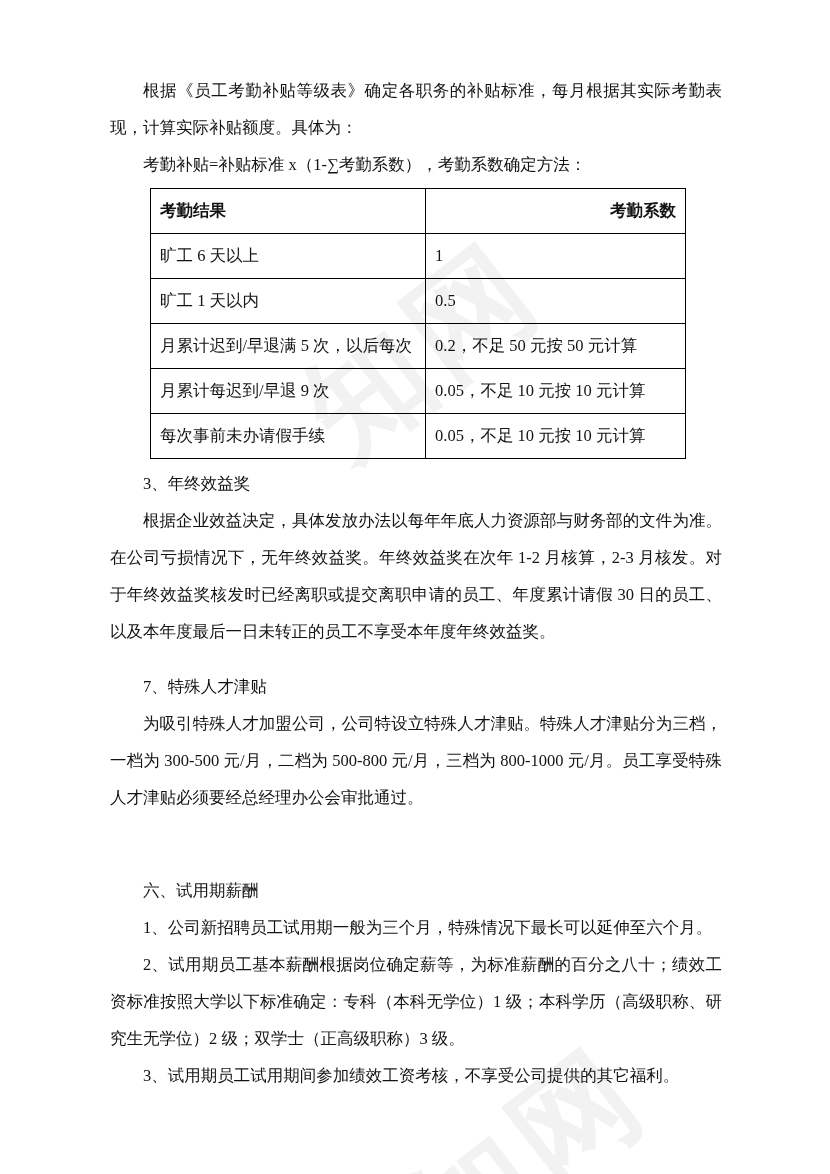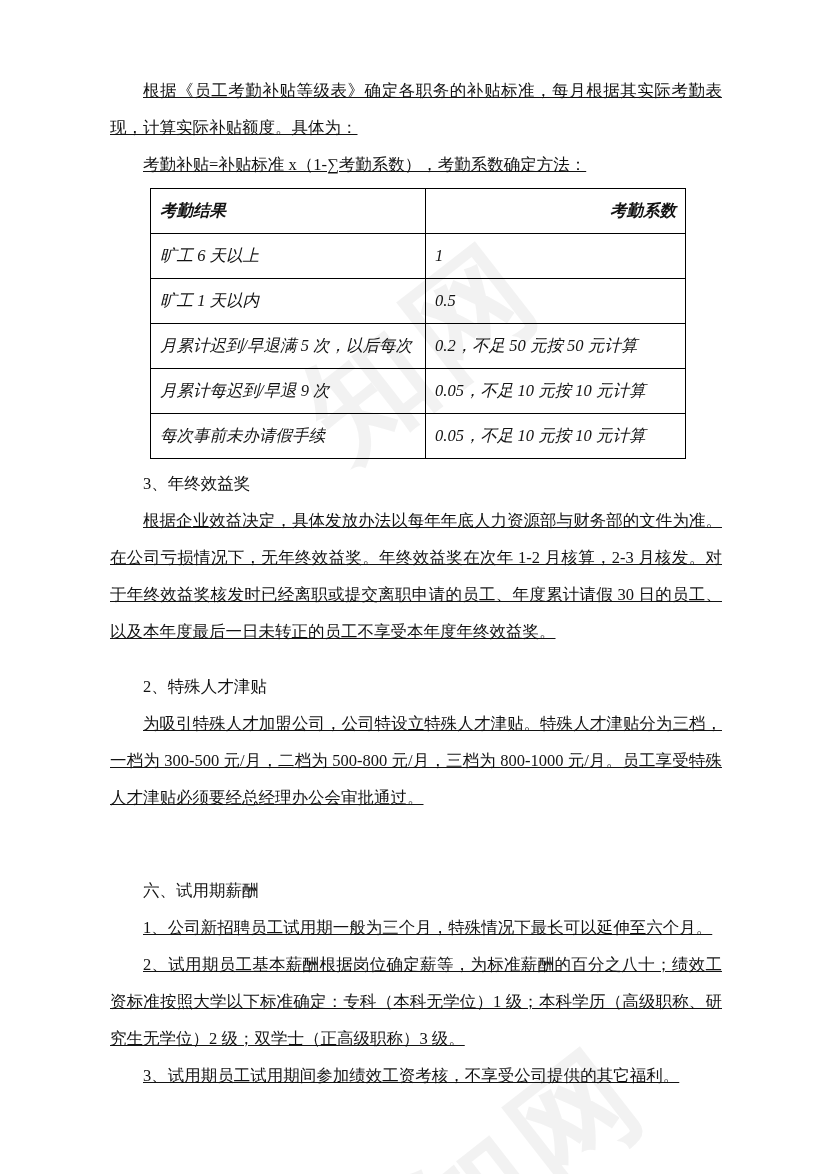--- a/index.html
+++ b/index.html
@@ -18,21 +18,20 @@
     position: absolute;
     left: 110px;
     top: 72px;
     width: 612px;
     font-size: 16.5px;
     line-height: 37px;
   }
   .para {
     text-indent: 2em;
     text-align: justify;
-    text-decoration: underline;
   }
   .heading {
     font-weight: normal;
     text-indent: 2em;
   }
   .gap-small { margin-top: 18px; }
   .gap-large { margin-top: 56px; }
   .gap-xlarge { margin-top: 74px; }
   table.coef-table {
     border-collapse: collapse;
@@ -40,21 +39,20 @@
     margin: 5px 0 6px 40px;
     font-size: 16.5px;
     line-height: 22px;
   }
   table.coef-table th,
   table.coef-table td {
     border: 1px solid #000000;
     height: 37px;
     padding: 11px 9px;
     vertical-align: middle;
-    font-style: italic;
   }
   table.coef-table th { font-weight: bold; }
   table.coef-table th.col-result { text-align: left; width: 275px; }
   table.coef-table th.col-coef { text-align: right; }
   table.coef-table td { text-align: left; }
   .watermark {
     position: absolute;
     color: #9a9a9a;
     opacity: 0.12;
     font-size: 120px;
@@ -108,21 +106,21 @@
         <tr>
           <td>每次事前未办请假手续</td>
           <td>0.05，不足 10 元按 10 元计算</td>
         </tr>
       </tbody>
     </table>
 
     <p class="heading">3、年终效益奖</p>
     <p class="para">根据企业效益决定，具体发放办法以每年年底人力资源部与财务部的文件为准。在公司亏损情况下，无年终效益奖。年终效益奖在次年 1-2 月核算，2-3 月核发。对于年终效益奖核发时已经离职或提交离职申请的员工、年度累计请假 30 日的员工、以及本年度最后一日未转正的员工不享受本年度年终效益奖。</p>
 
-    <p class="heading gap-small">2、特殊人才津贴</p>
+    <p class="heading gap-small">7、特殊人才津贴</p>
     <p class="para">为吸引特殊人才加盟公司，公司特设立特殊人才津贴。特殊人才津贴分为三档，一档为 300-500 元/月，二档为 500-800 元/月，三档为 800-1000 元/月。员工享受特殊人才津贴必须要经总经理办公会审批通过。</p>
 
     <p class="heading gap-large">六、试用期薪酬</p>
     <p class="para">1、公司新招聘员工试用期一般为三个月，特殊情况下最长可以延伸至六个月。</p>
     <p class="para">2、试用期员工基本薪酬根据岗位确定薪等，为标准薪酬的百分之八十；绩效工资标准按照大学以下标准确定：专科（本科无学位）1 级；本科学历（高级职称、研究生无学位）2 级；双学士（正高级职称）3 级。</p>
     <p class="para">3、试用期员工试用期间参加绩效工资考核，不享受公司提供的其它福利。</p>
 
     <p class="heading gap-xlarge">七、薪酬调整</p>
     <p class="para">薪酬调整分为整体调整和个别调整。</p>
 

